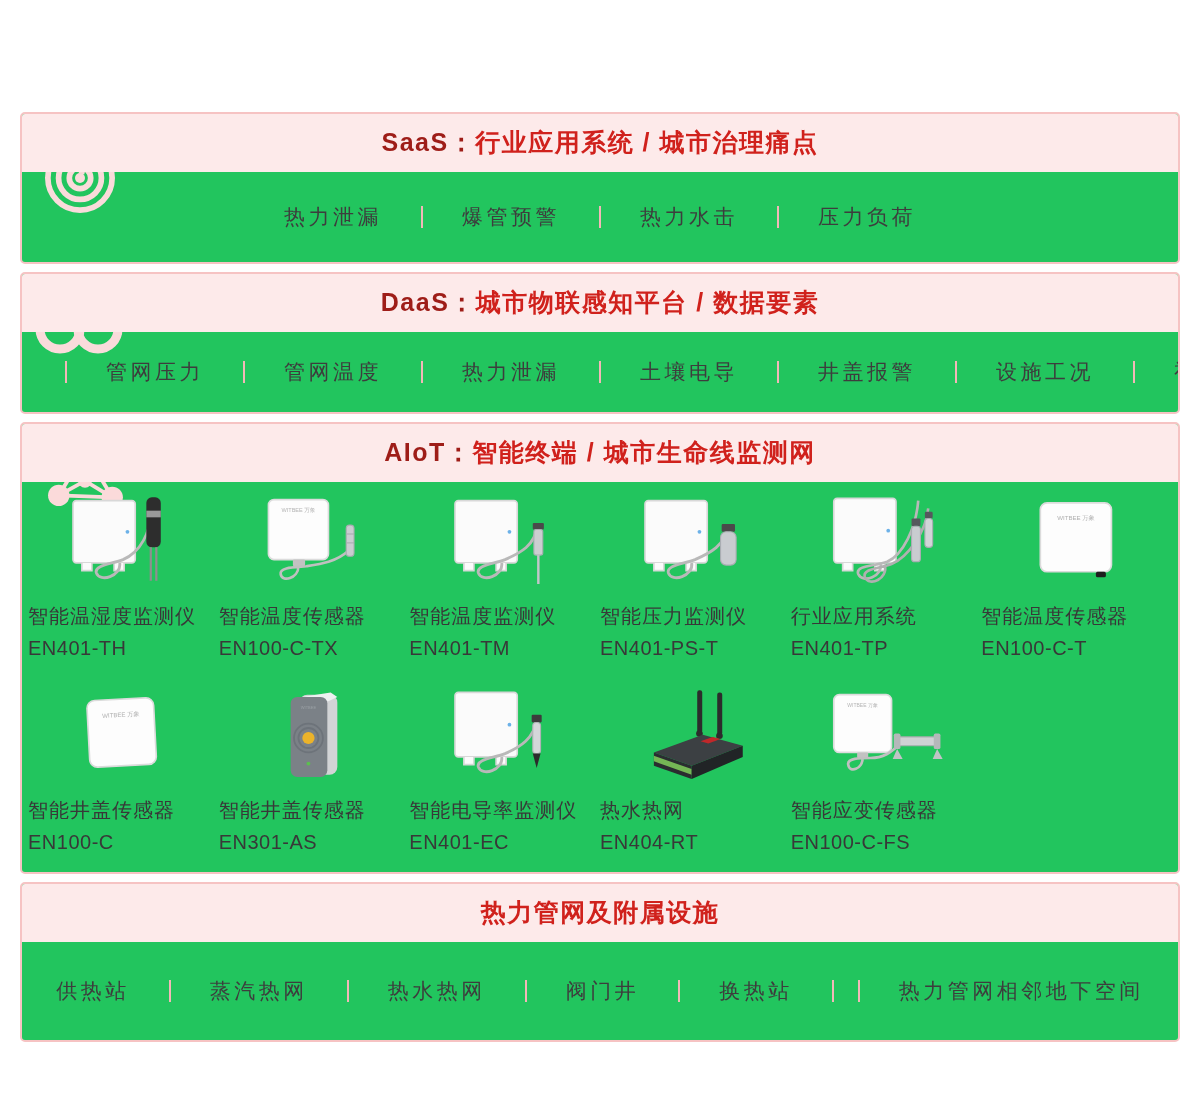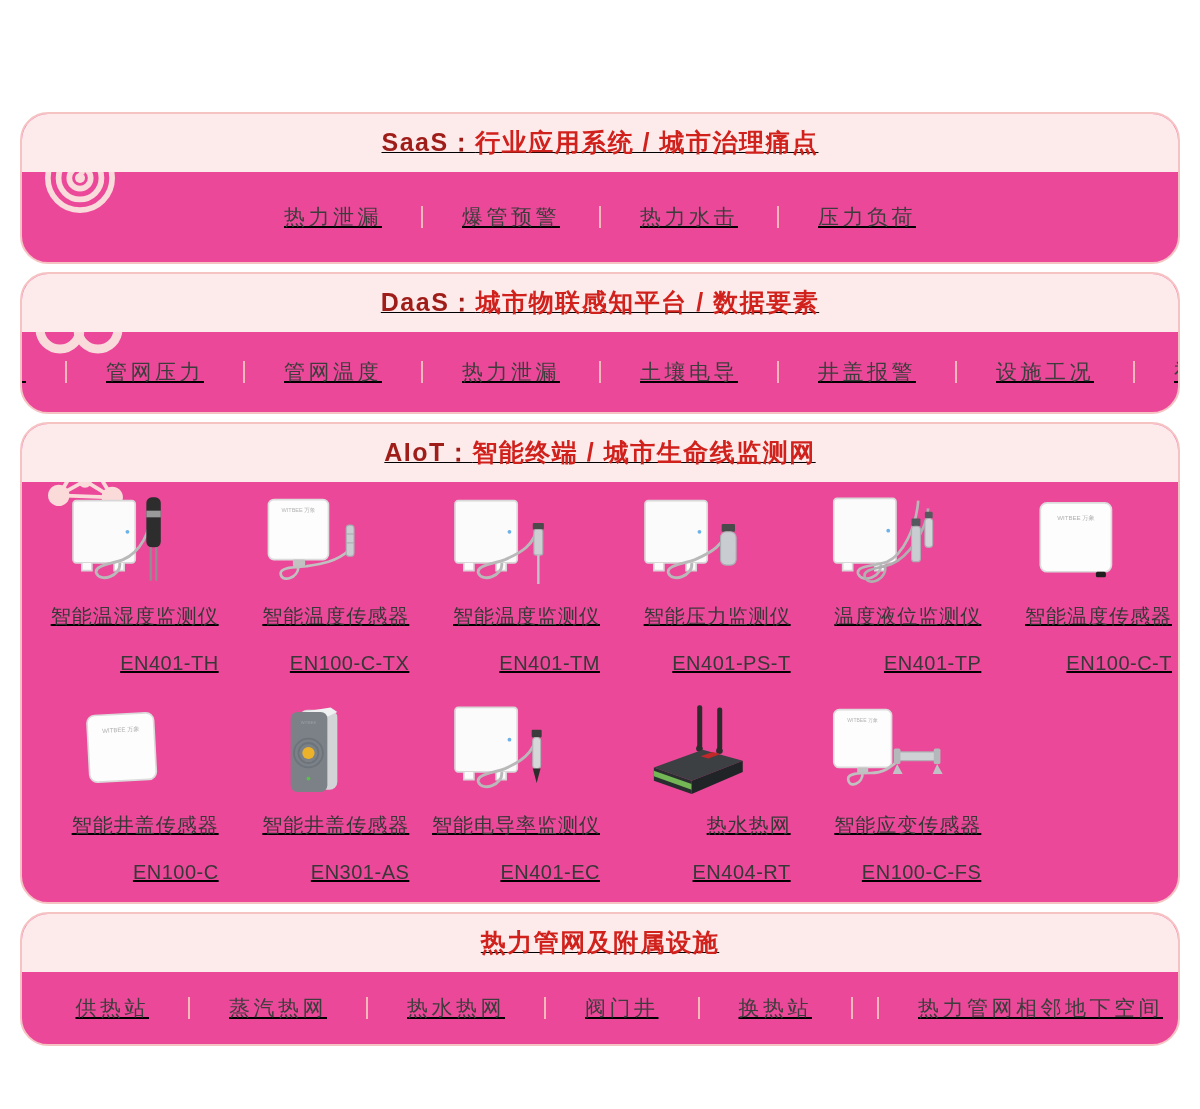--- a/index.html
+++ b/index.html
@@ -6,73 +6,72 @@
   html,body { background:#ffffff; }
   body {
     width:1200px; height:1109px;
     font-family:"Liberation Sans","DejaVu Sans",sans-serif;
     overflow:hidden;
   }
   .page { padding:112px 20px 0; }
   .box {
     position:relative;
     border:2px solid #f6c3c3;
-    border-radius:28px;
-    background:#ec4899;
+    border-radius:5px;
+    background:#22c55e;
     margin-bottom:8px;
     overflow:hidden;
-    text-decoration:underline;
   }
   .box-header {
     background:#fdeaea;
     text-align:center;
     padding:12px 0 13px;
     position:relative;
     z-index:2;
   }
   .box-title { font-size:25px; font-weight:bold; letter-spacing:1.5px; }
   .t-prefix { color:#9e1d18; }
   .t-rest  { color:#d0211c; }
   .box-content {
     display:flex; align-items:center; justify-content:center;
     position:relative; z-index:2;
   }
   .c-saas { height:90px; }
   .c-daas { height:80px;text-align:right; }
-  .c-fac  { height:72px;justify-content:flex-end; }
+  .c-fac  { height:98px; }
   .items { display:flex; align-items:center; justify-content:center;gap:24px; }
   .item {
     font-size:21px; color:#3d3d3d; letter-spacing:3.5px;
     padding:0 15px; white-space:nowrap;
   }
   .sep { width:2px; height:22px; background:#f3b8b8; flex:0 0 auto; }
   .wm { position:absolute; z-index:1; pointer-events:none; }
   .wm-radar    { left:18px; top:24px; }
   .wm-infinity { left:10px; top:26px; }
   .wm-network  { left:24px; top:16px; }
 
   
   .devices {
     display:grid;
     grid-template-columns:repeat(6,1fr);
     row-gap:26px;
     padding:10px 6px 18px;
     position:relative; z-index:2;
   }
-  .device { text-align:right; }
+  .device { text-align:left; }
   .device-img {
     height:102px;
     display:flex; align-items:flex-end; justify-content:center;
   }
   .device-name {
     font-size:20px; color:#383838; margin-top:9px;
     letter-spacing:1px; white-space:nowrap;
   }
   .device-model {
-    font-size:20px; color:#383838; margin-top:22px;
+    font-size:20px; color:#383838; margin-top:7px;
     letter-spacing:0.5px; white-space:nowrap;
   }
 </style>
 </head>
 <body>
 
 <div class="page">
 
   <section class="box">
     <svg class="wm wm-radar" width="80" height="80" viewBox="0 0 112 112">
@@ -224,21 +223,21 @@
             <circle cx="57" cy="33" r="1.7" fill="#6cb1e8"></circle>
             <path d="M16 62 v7 h9 v-7 M45 62 v7 h9 v-7" fill="#fbfbfb" stroke="#d8d8d8" stroke-width="1.5"></path>
             <path d="M50 62 c3 12 -16 19 -20 10 c-3 -8 16 -7 26 -11 c14 -6 26 -30 28 -55" fill="none" stroke="#b9b9b9" stroke-width="2.4"></path>
             <path d="M54 64 c3 12 -14 20 -18 11 c-3 -8 14 -8 24 -12 c14 -6 31 -28 33 -50" fill="none" stroke="#b0b0b0" stroke-width="2.4"></path>
             <rect x="78" y="22" width="8" height="7" rx="1" fill="#55595d"></rect>
             <rect x="78" y="29" width="8" height="32" rx="3" fill="#c9ccd0" stroke="#a9adb2" stroke-width="1"></rect>
             <rect x="90" y="16" width="7" height="6" rx="1" fill="#55595d"></rect>
             <rect x="90" y="22" width="7" height="26" rx="3" fill="#d2d5d8" stroke="#a9adb2" stroke-width="1"></rect>
           </svg>
         </div>
-        <div class="device-name">温度液位监测仪</div>
+        <div class="device-name">行业应用系统</div>
         <div class="device-model">EN401-TP</div>
       </div>
 
       <div class="device">
         <div class="device-img">
           <svg width="128" height="100" viewBox="0 0 110 90">
             <rect x="22" y="8" width="64" height="62" rx="6" fill="#fdfdfd" stroke="#dbdbdb" stroke-width="1.5"></rect>
             <text x="54" y="23" font-size="5.5" fill="#b0b0b0" text-anchor="middle">WITBEE 万象</text>
             <rect x="72" y="70" width="9" height="5" rx="1.5" fill="#1e1e1e"></rect>
           </svg>

